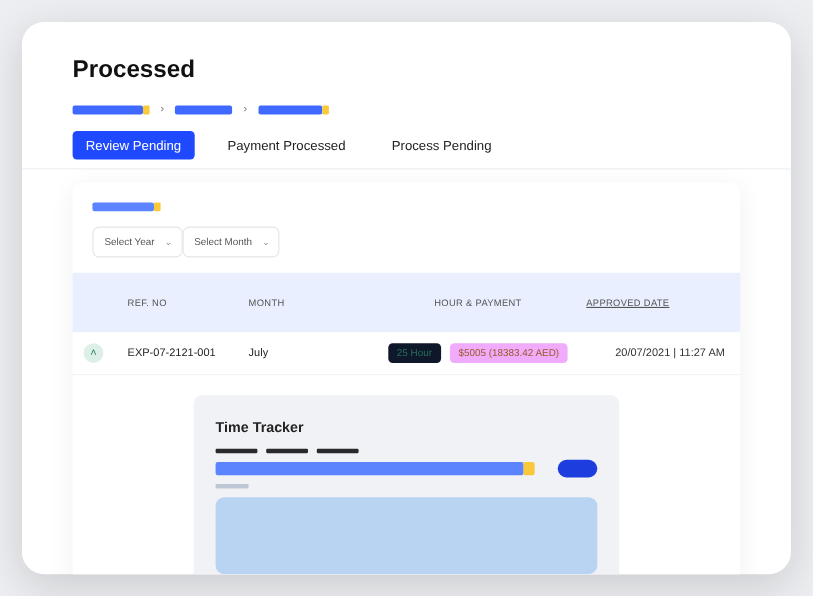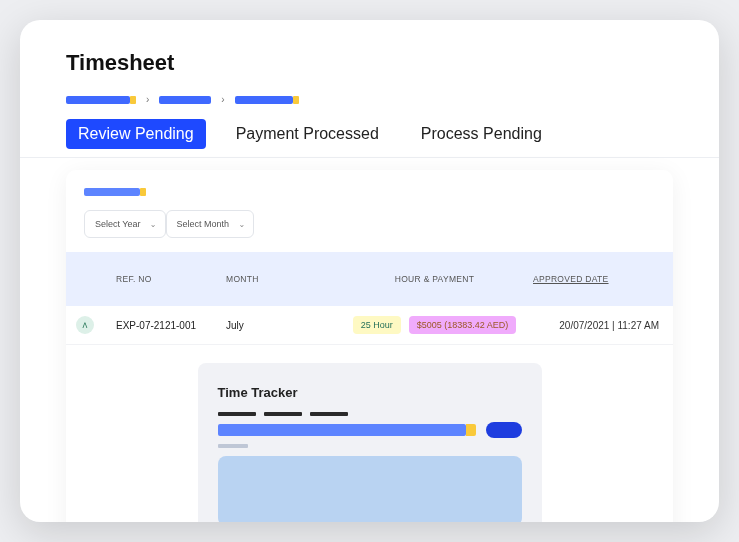--- a/index.html
+++ b/index.html
@@ -15,21 +15,21 @@
   .header-region { padding: 30px 46px 0 46px; }
   .title { font-size: 22px; font-weight: 700; color: #111; margin-bottom: 18px; }
   .breadcrumb { display: flex; align-items: center; gap: 10px; margin-bottom: 14px; }
   .bc-bar { height: 8px; background: #3f69ff; border-radius: 2px; }
   .bc-bar.a { width: 64px; }
   .bc-bar.b { width: 52px; }
   .bc-bar.c { width: 58px; }
   .bc-tail { width: 6px; height: 8px; background: #f9c93a; border-radius: 1px; margin-left: -10px; }
   .bc-chev { color: #777; font-size: 10px; }
   .tabs { display: flex; gap: 18px; align-items: center; }
-  .tab { font-size: 16px; padding: 6px 12px; border-radius: 4px; color: #222; cursor: pointer; }
+  .tab { font-size: 12px; padding: 6px 12px; border-radius: 4px; color: #222; cursor: pointer; }
   .tab.active { background: #1e49ff; color: #fff; }
   .hr { height: 1px; background: #eceef2; margin-top: 8px; }
   .panel { margin: 12px 46px 0 46px; background: #fff; border-radius: 10px; box-shadow: 0 4px 24px rgba(0,0,0,0.06); padding: 18px 0 20px 0; }
   .panel-inner { padding: 0 18px; }
   .mini-bar-row { display: flex; align-items: center; margin-bottom: 14px; }
   .mini-bar { width: 56px; height: 8px; background: #5d84ff; border-radius: 2px; }
   .mini-tail { width: 6px; height: 8px; background: #f9c93a; border-radius: 1px; }
   .filters { display: flex; gap: 0; align-items: center; margin-bottom: 14px; }
   .select {
     border: 1px solid #e2e5ea; border-radius: 6px; background: #fff;
@@ -55,25 +55,25 @@
     align-items: center; padding: 10px; font-size: 10px; color: #222;
     border-bottom: 1px solid #f1f2f5;
   }
   .row-toggle {
     width: 18px; height: 18px; border-radius: 50%;
     background: #ddf0e8; display: flex; align-items: center; justify-content: center;
     font-size: 10px; color: #2b7a5b; cursor: pointer;
   }
   .badges { display: flex; gap: 8px; justify-content: center; }
   .badge { font-size: 9px; padding: 4px 8px; border-radius: 4px; }
-  .badge.hour { background: #fef9c3; color: #25705a; }
+  .badge.hour { background: #0f172a; color: #25705a; }
   .badge.pay { background: #f0abfc; color: #9b5826; }
   .date-cell { text-align: right; color: #333; padding-right:4px;}
   .tracker-card {
-    margin: 18px auto 10px auto; width: 344px; background: #f1f2f6;
+    margin: 18px auto 10px auto; width: 387px; background: #f1f2f6;
     border-radius: 8px; padding: 22px 20px 18px 20px;
   }
   .tracker-title { font-size: 13px; font-weight: 600; color: #222; margin-bottom: 12px; }
   .dashrow { display: flex; gap: 8px; margin-bottom: 6px; }
   .dash { width: 38px; height: 4px; background: #2a2a2a; border-radius: 1px; }
   .trow { display: flex; align-items: center; gap: 10px; margin-bottom: 6px;}
   .tbar-wrap { flex: 1; display: flex; align-items: center; }
   .tbar-main { height: 12px; background: #5d84ff; border-radius: 2px; flex:1; max-width: 280px;}
   .tbar-yellow { width: 10px; height: 12px; background: #f9c93a; border-radius: 0 2px 2px 0;}
   .pill-btn {
@@ -83,21 +83,21 @@
   .big-rect {
     margin-top: 8px; height: 70px; background: #b9d3f2; border-radius: 8px;
   }
   .actions { display: flex; gap: 10px; justify-content: flex-end; padding: 14px 30px 0 0;}
 </style>
 </head>
 <body>
 
 <div class="window">
   <div class="header-region">
-    <h1 class="title">Timesheet</h1>
+    <h1 class="title">Processed</h1>
 
     <div class="breadcrumb">
       <div class="bc-bar a"></div>
       <div class="bc-tail"></div>
       <span class="bc-chev">›</span>
       <div class="bc-bar b"></div>
       <span class="bc-chev">›</span>
       <div class="bc-bar c"></div>
       <div class="bc-tail"></div>
     </div>

